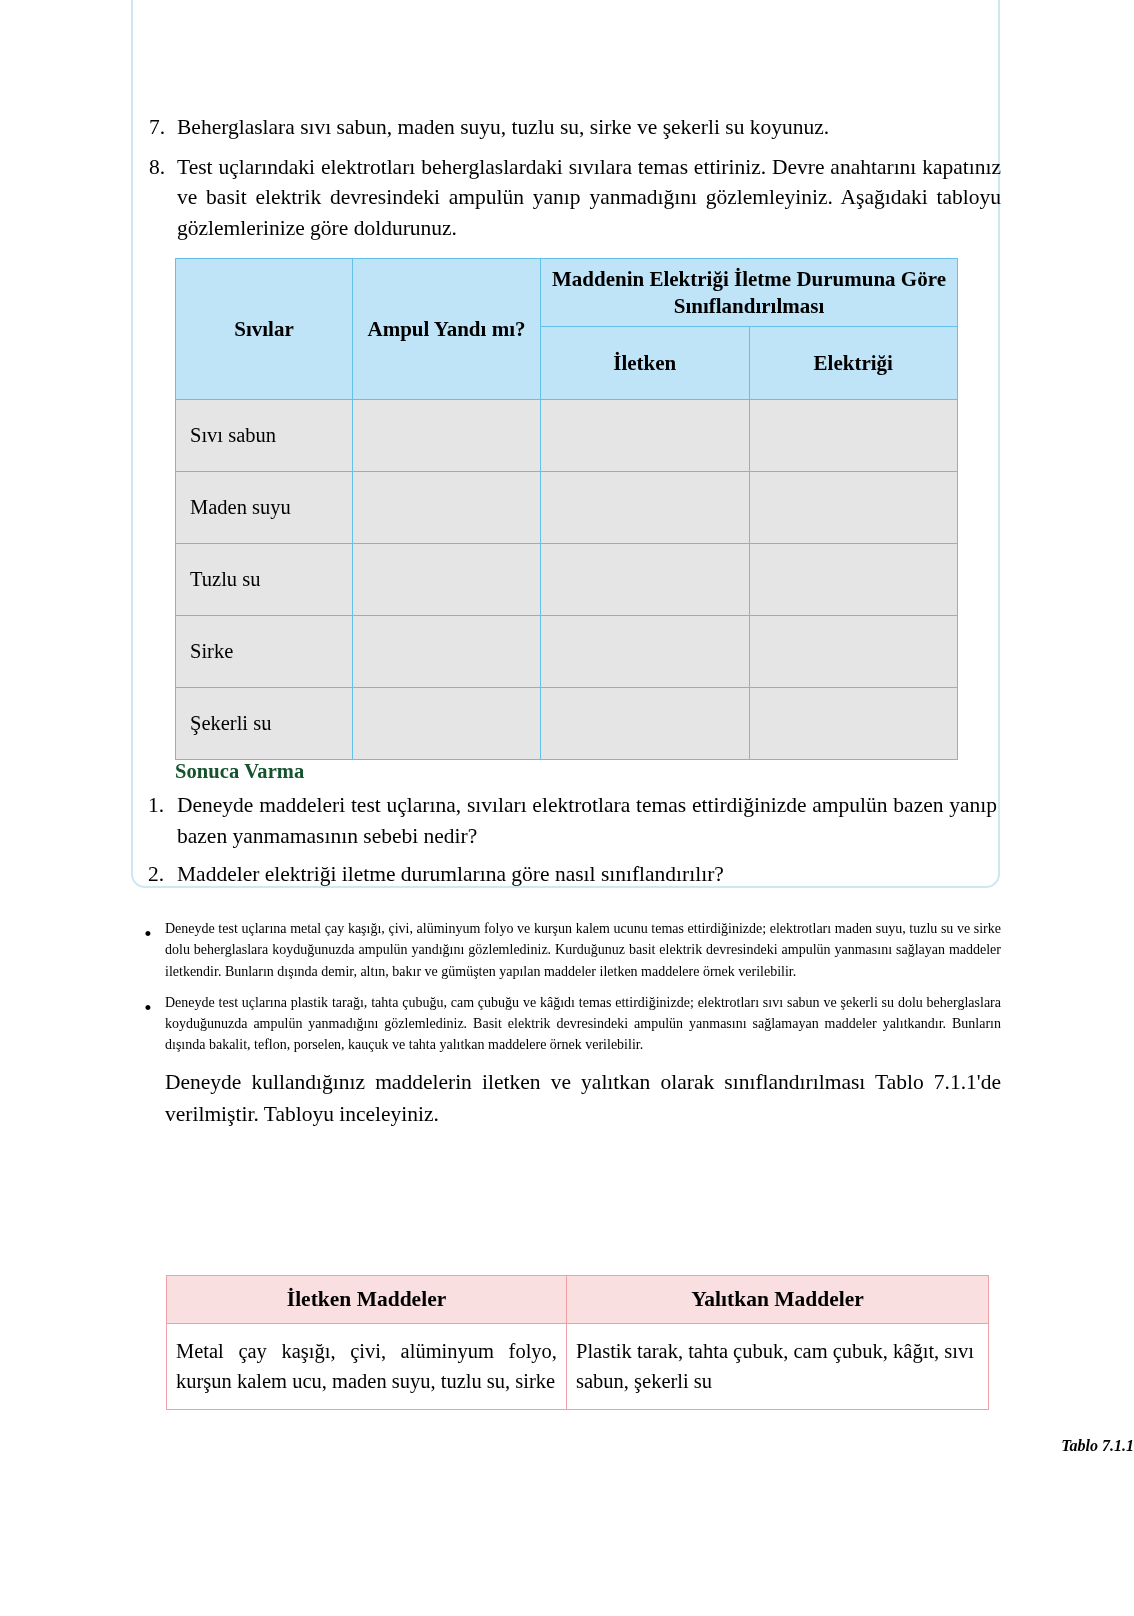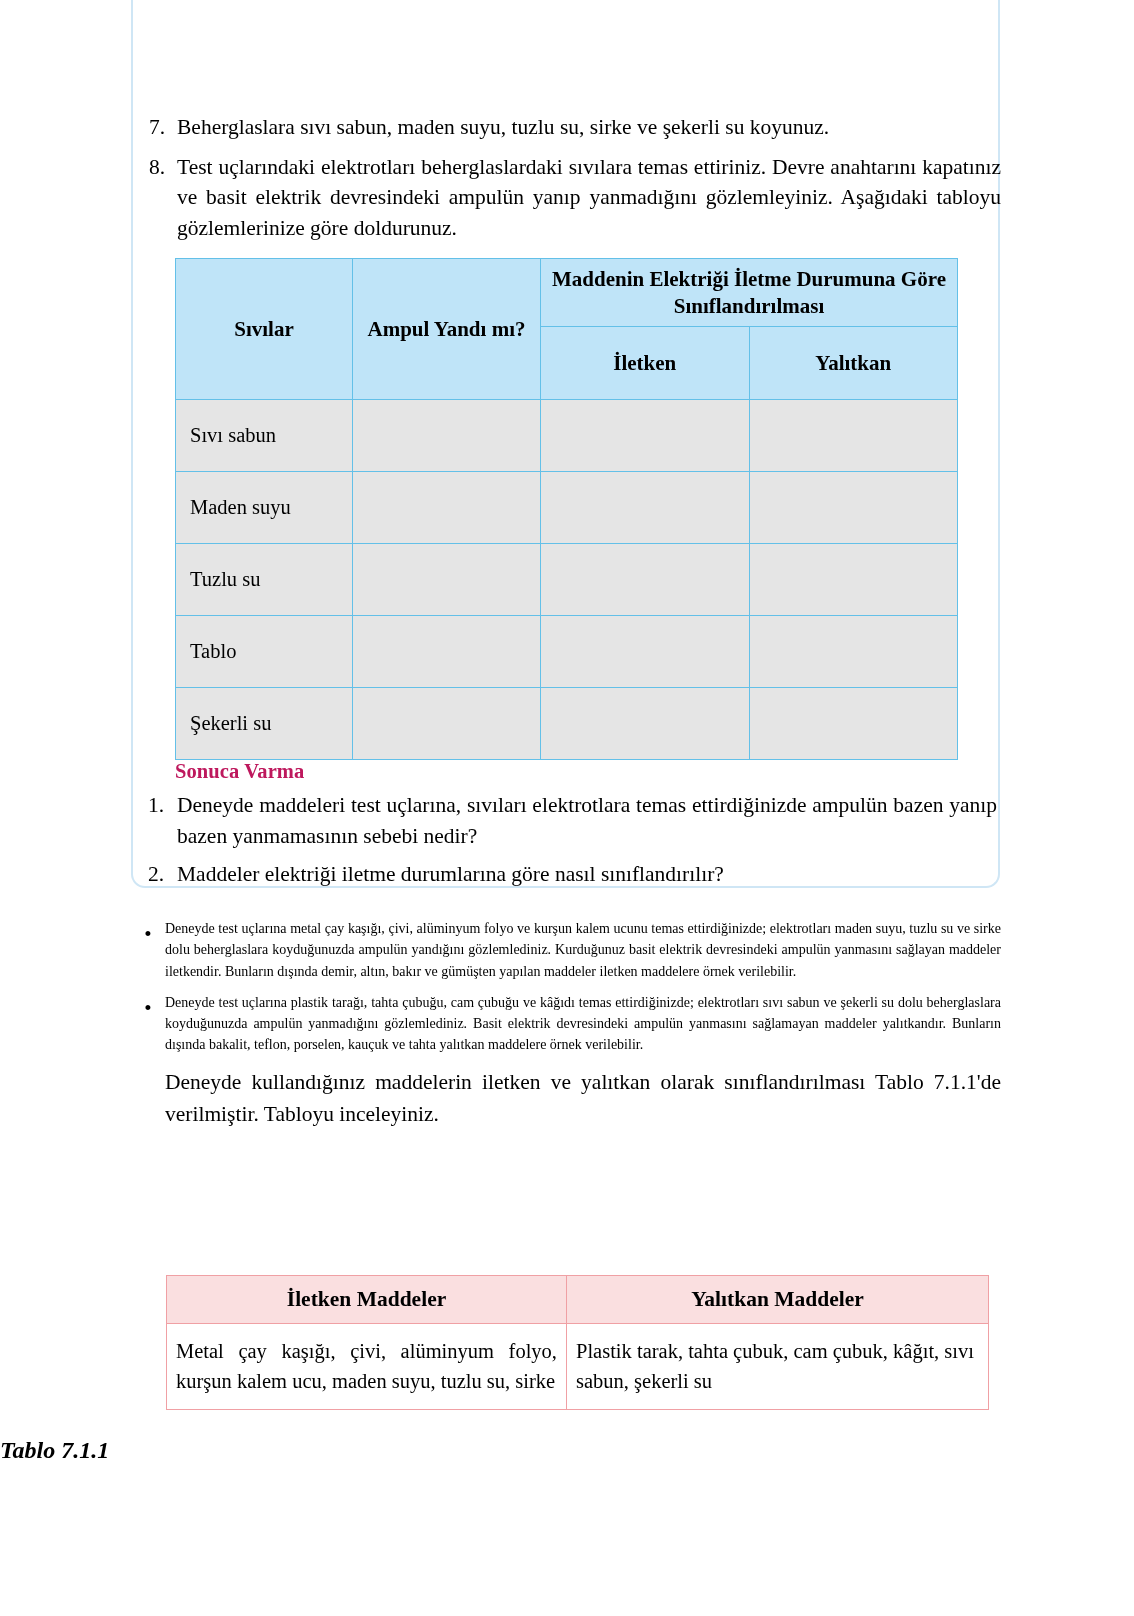--- a/index.html
+++ b/index.html
@@ -106,21 +106,21 @@
   .col-iletken { width: 208px; }
   .col-yalitkan{ width: 210px; }
 
   
   .sonuca-title {
     position: absolute;
     left: 175px;
     top: 760px;
     font-size: 20.5px;
     font-weight: bold;
-    color: #be185d;
+    color: #14532d;
     letter-spacing: 0.1px;
   }
   .questions {
     position: absolute;
     left: 141px;
     top: 790px;
     width: 856px;
   }
   .q {
     display: flex;
@@ -206,22 +206,22 @@
     padding: 6px 9px;
   }
   .cell-conductors { text-align: justify; text-align-last: left; margin-left: 26px; }
   .cell-insulators { text-align: left; }
 
   .table-caption {
     position: absolute;
     left: 0;
     top: 1437px;
     width: 1134px;
-    text-align: left;
-    font-size: 24px;
+    text-align: right;
+    font-size: 16px;
     font-weight: bold;
     font-style: italic;
   }
   .page-number {
     position: absolute;
     left: 0;
     top: 1472px;
     width: 1134px;
     text-align: center;
     font-size: 22px;
@@ -247,21 +247,21 @@
 
   <table class="obs-table">
     <thead>
       <tr>
         <th class="col-sivilar obs-head-tall" rowspan="2">Sıvılar</th>
         <th class="col-ampul obs-head-tall" rowspan="2">Ampul Yandı mı?</th>
         <th class="obs-head-span" colspan="2">Maddenin Elektriği İletme Durumuna Göre Sınıflandırılması</th>
       </tr>
       <tr>
         <th class="col-iletken obs-head-sub">İletken</th>
-        <th class="col-yalitkan obs-head-sub">Yalıtkan</th>
+        <th class="col-yalitkan obs-head-sub">Elektriği</th>
       </tr>
     </thead>
     <tbody>
       <tr>
         <td>Sıvı sabun</td>
         <td></td>
         <td></td>
         <td></td>
       </tr>
       <tr>
@@ -270,21 +270,21 @@
         <td></td>
         <td></td>
       </tr>
       <tr>
         <td>Tuzlu su</td>
         <td></td>
         <td></td>
         <td></td>
       </tr>
       <tr>
-        <td>Tablo</td>
+        <td>Sirke</td>
         <td></td>
         <td></td>
         <td></td>
       </tr>
       <tr>
         <td>Şekerli su</td>
         <td></td>
         <td></td>
         <td></td>
       </tr>

